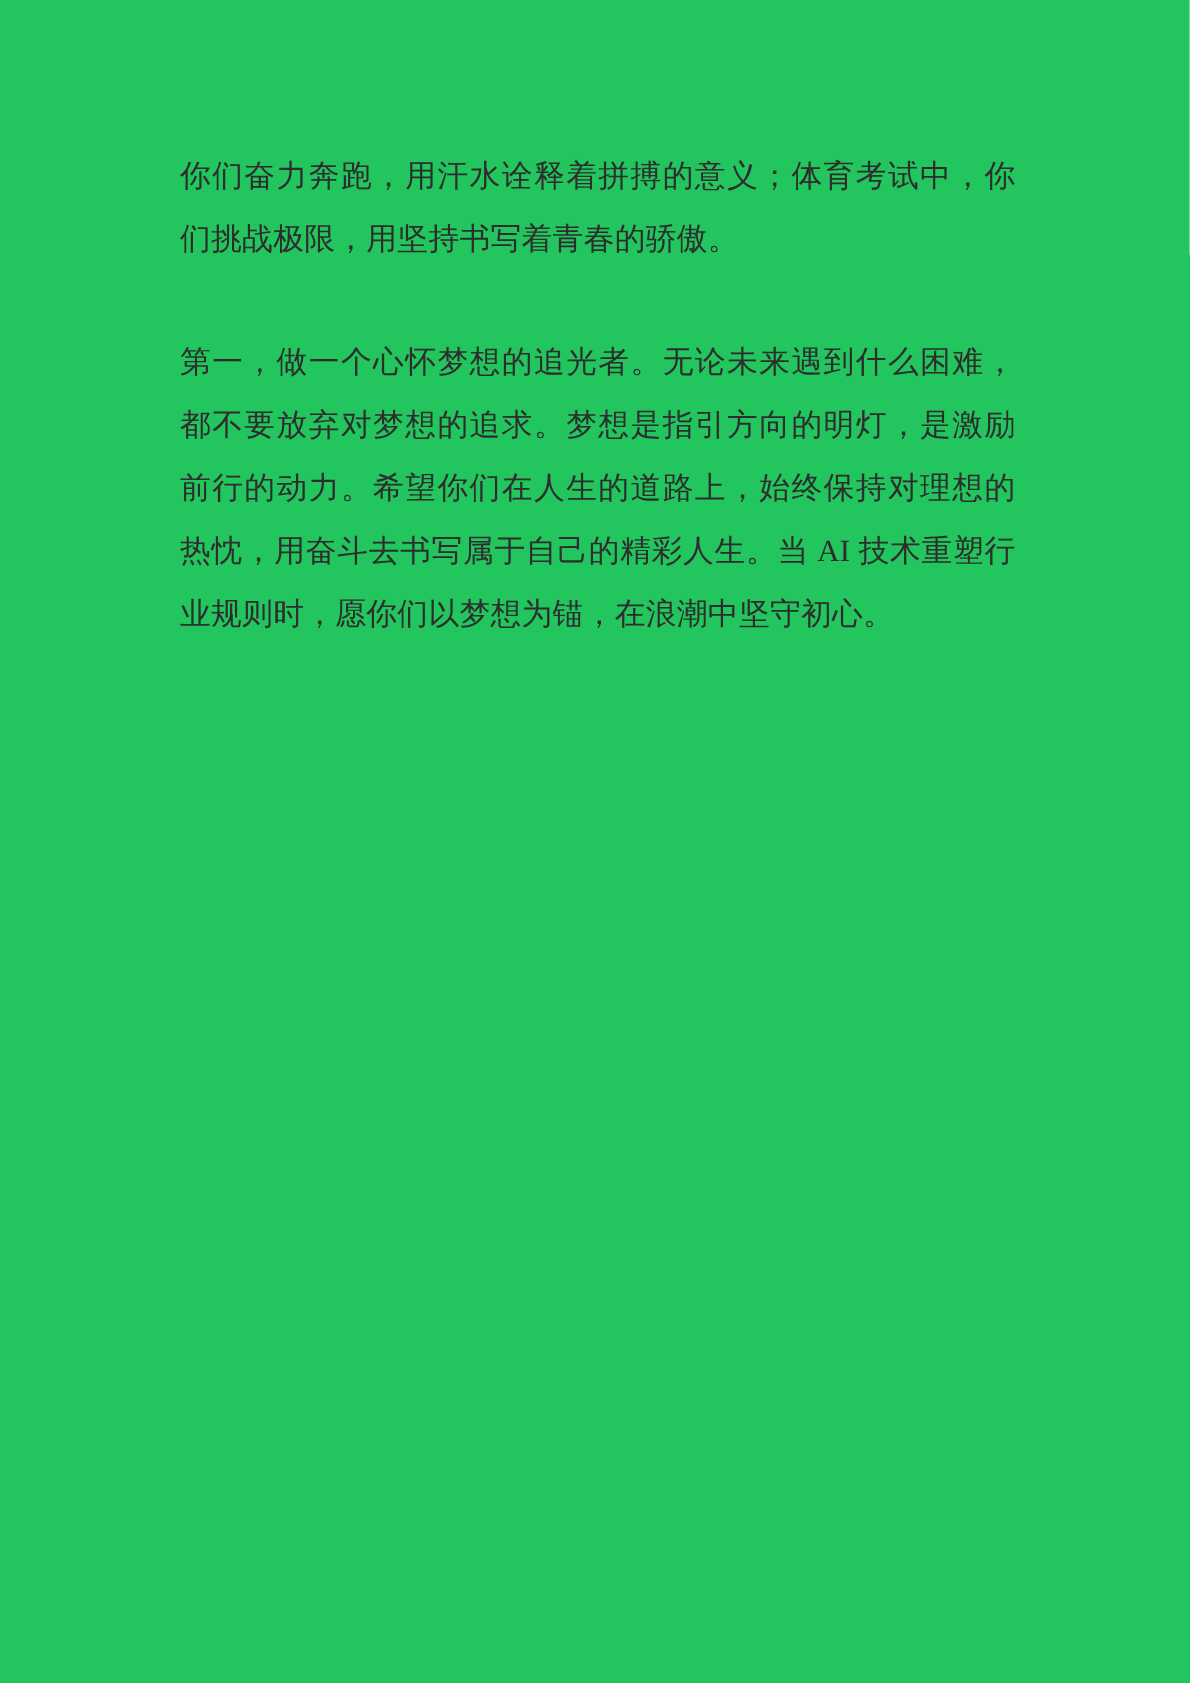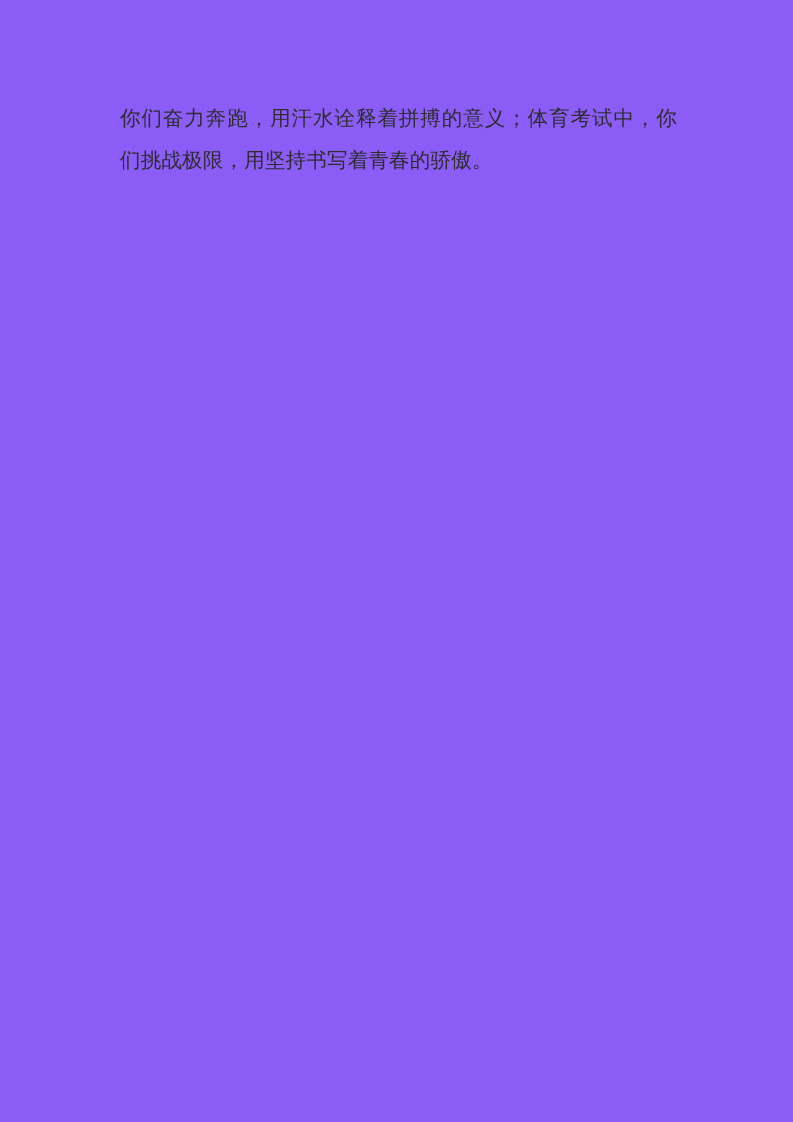--- a/index.html
+++ b/index.html
@@ -11,33 +11,34 @@
       width: 793px;
       height: 1122px;
       background: #ffffff;
       overflow: hidden;
     }
     .page {
       box-sizing: border-box;
       width: 793px;
       height: 1122px;
       padding: 97px 116px 40px 120px;
-      background: #8b5cf6;
+      background: #22c55e;
       font-family: "Liberation Serif", "DejaVu Serif", serif;
       font-size: 20.5px;
       line-height: 42px;
       color: #2d2d2d;
     }
     .page p {
       margin: 0 0 40px 0;
       text-align: justify;
       text-align-last: left;
       text-justify: inter-ideograph;
       letter-spacing: 0.2px;
       word-break: break-all;
     }
   </style>
 </head>
 <body>
 
 <div class="page">
   <p>你们奋力奔跑，用汗水诠释着拼搏的意义；体育考试中，你们挑战极限，用坚持书写着青春的骄傲。</p>
+  <p>第一，做一个心怀梦想的追光者。无论未来遇到什么困难，都不要放弃对梦想的追求。梦想是指引方向的明灯，是激励前行的动力。希望你们在人生的道路上，始终保持对理想的热忱，用奋斗去书写属于自己的精彩人生。当 AI 技术重塑行业规则时，愿你们以梦想为锚，在浪潮中坚守初心。</p>
 </div>
 
 </body></html>

